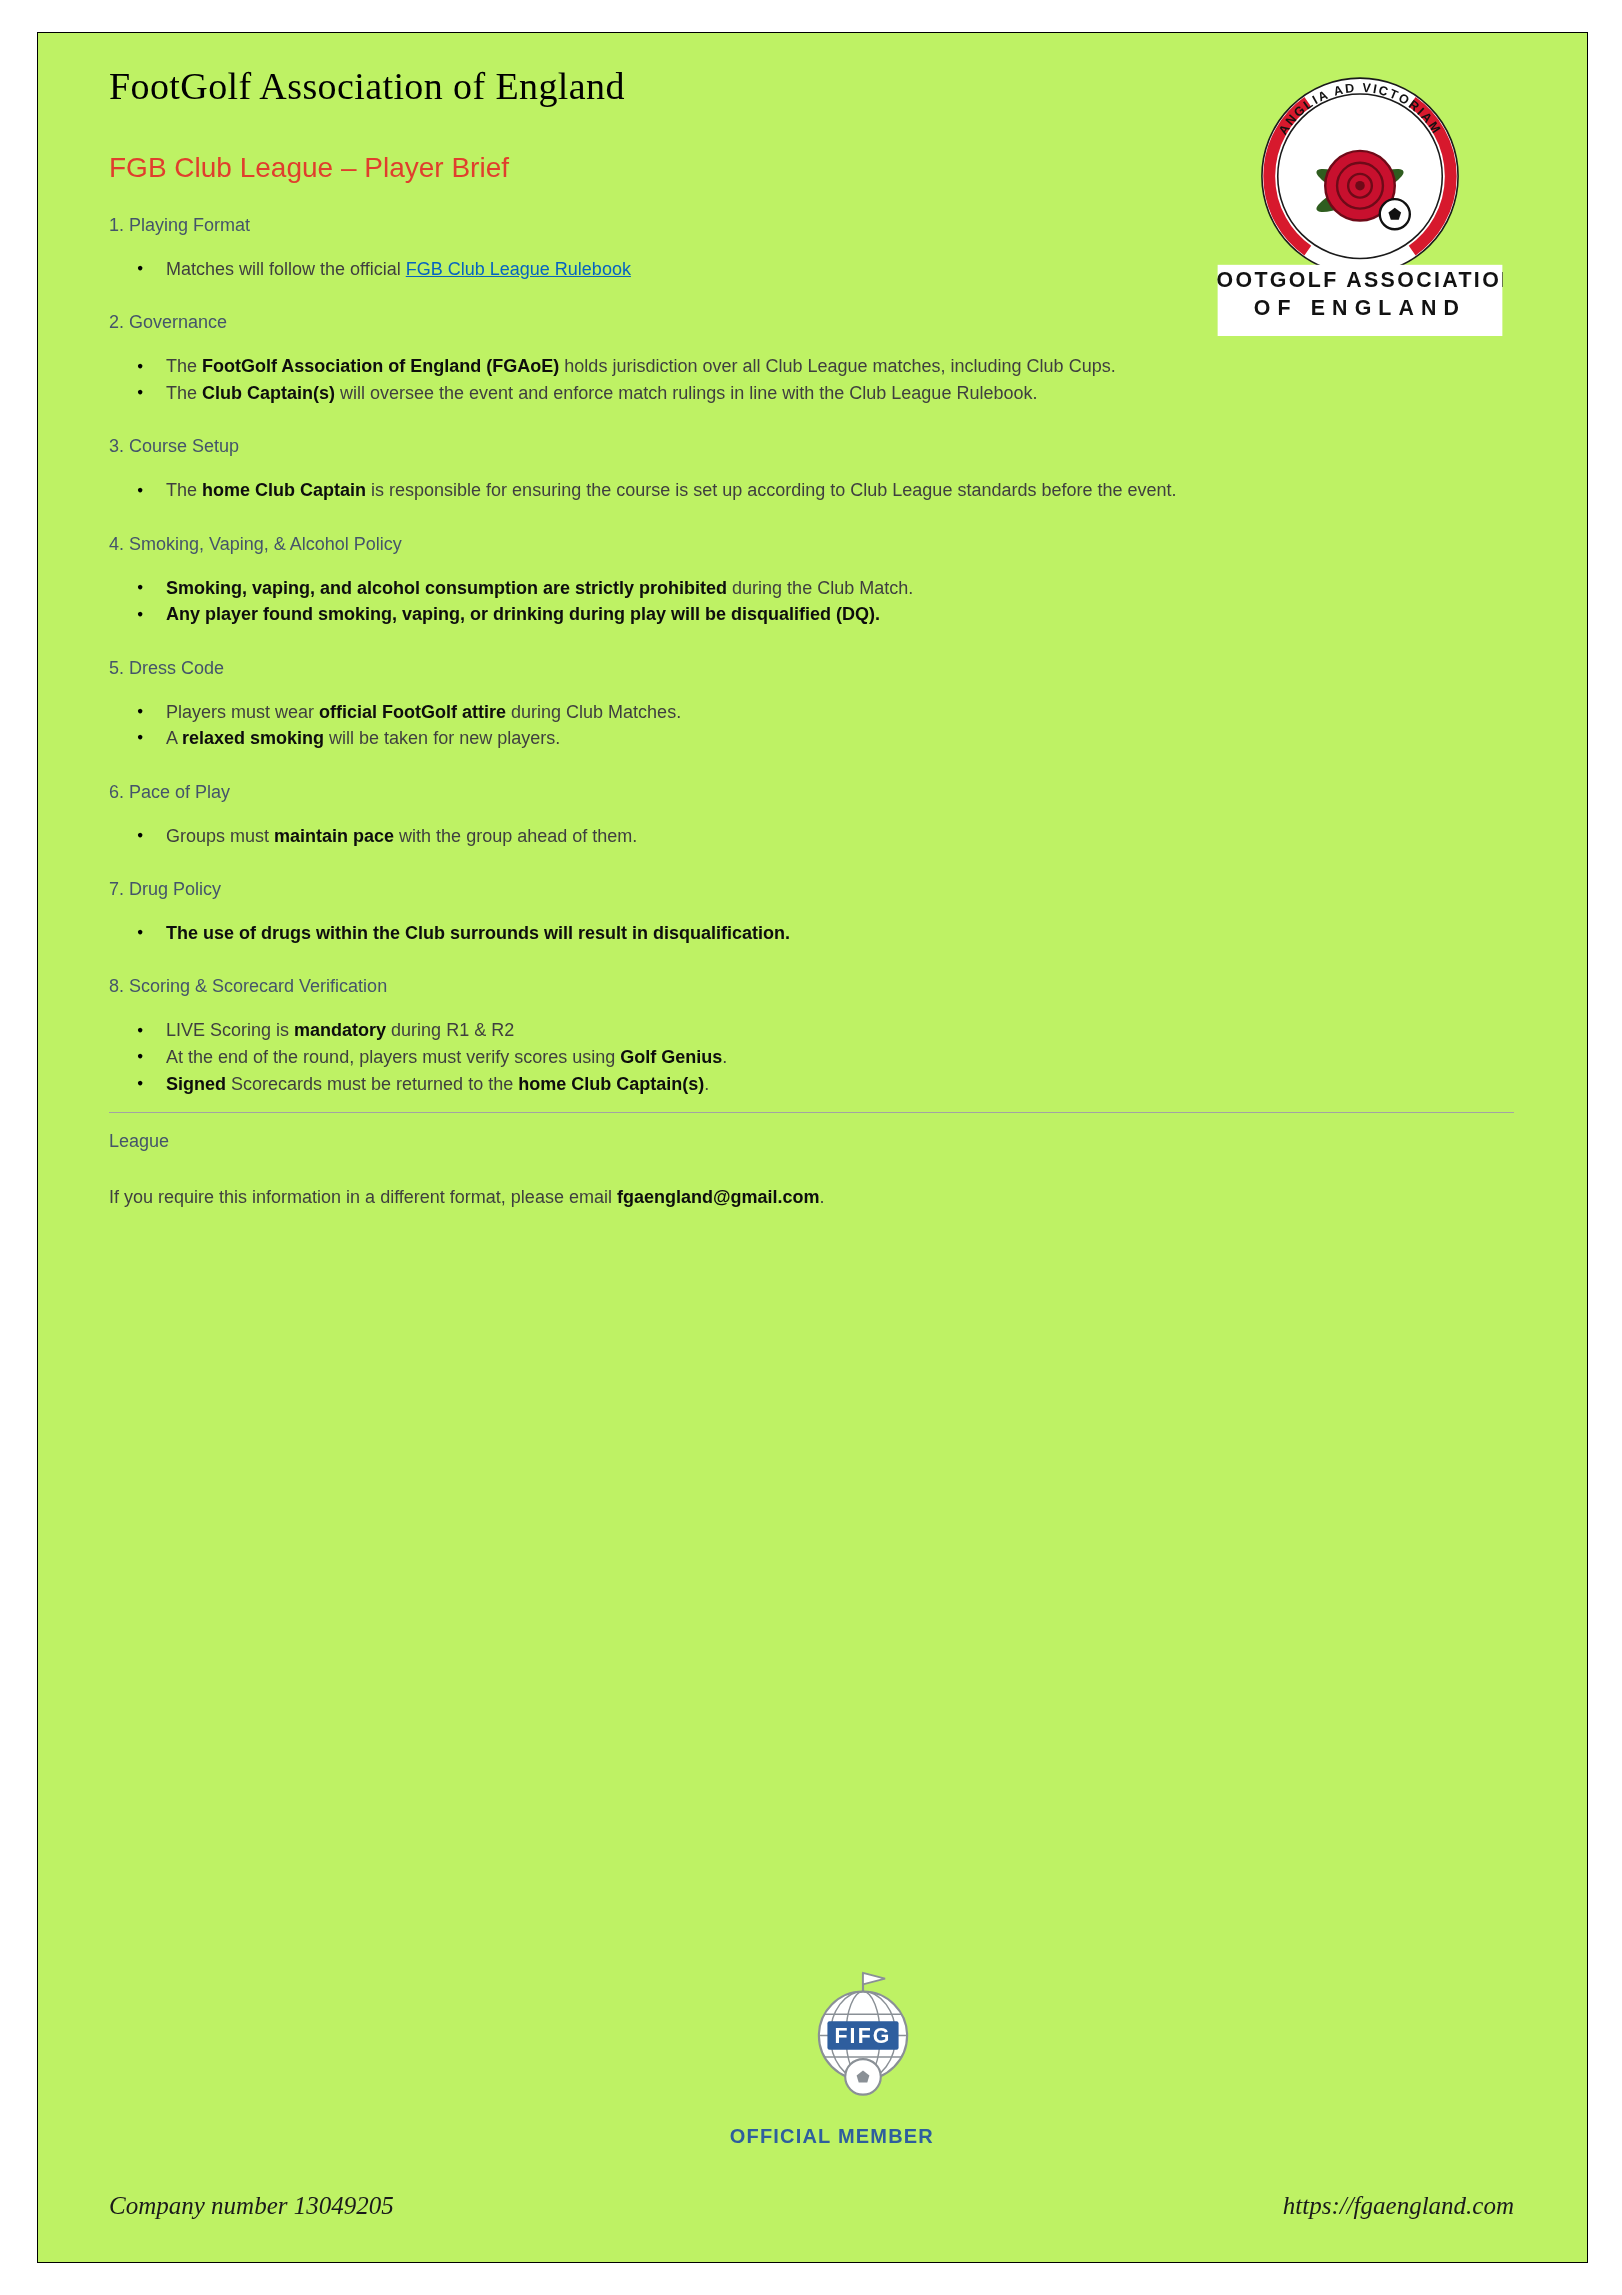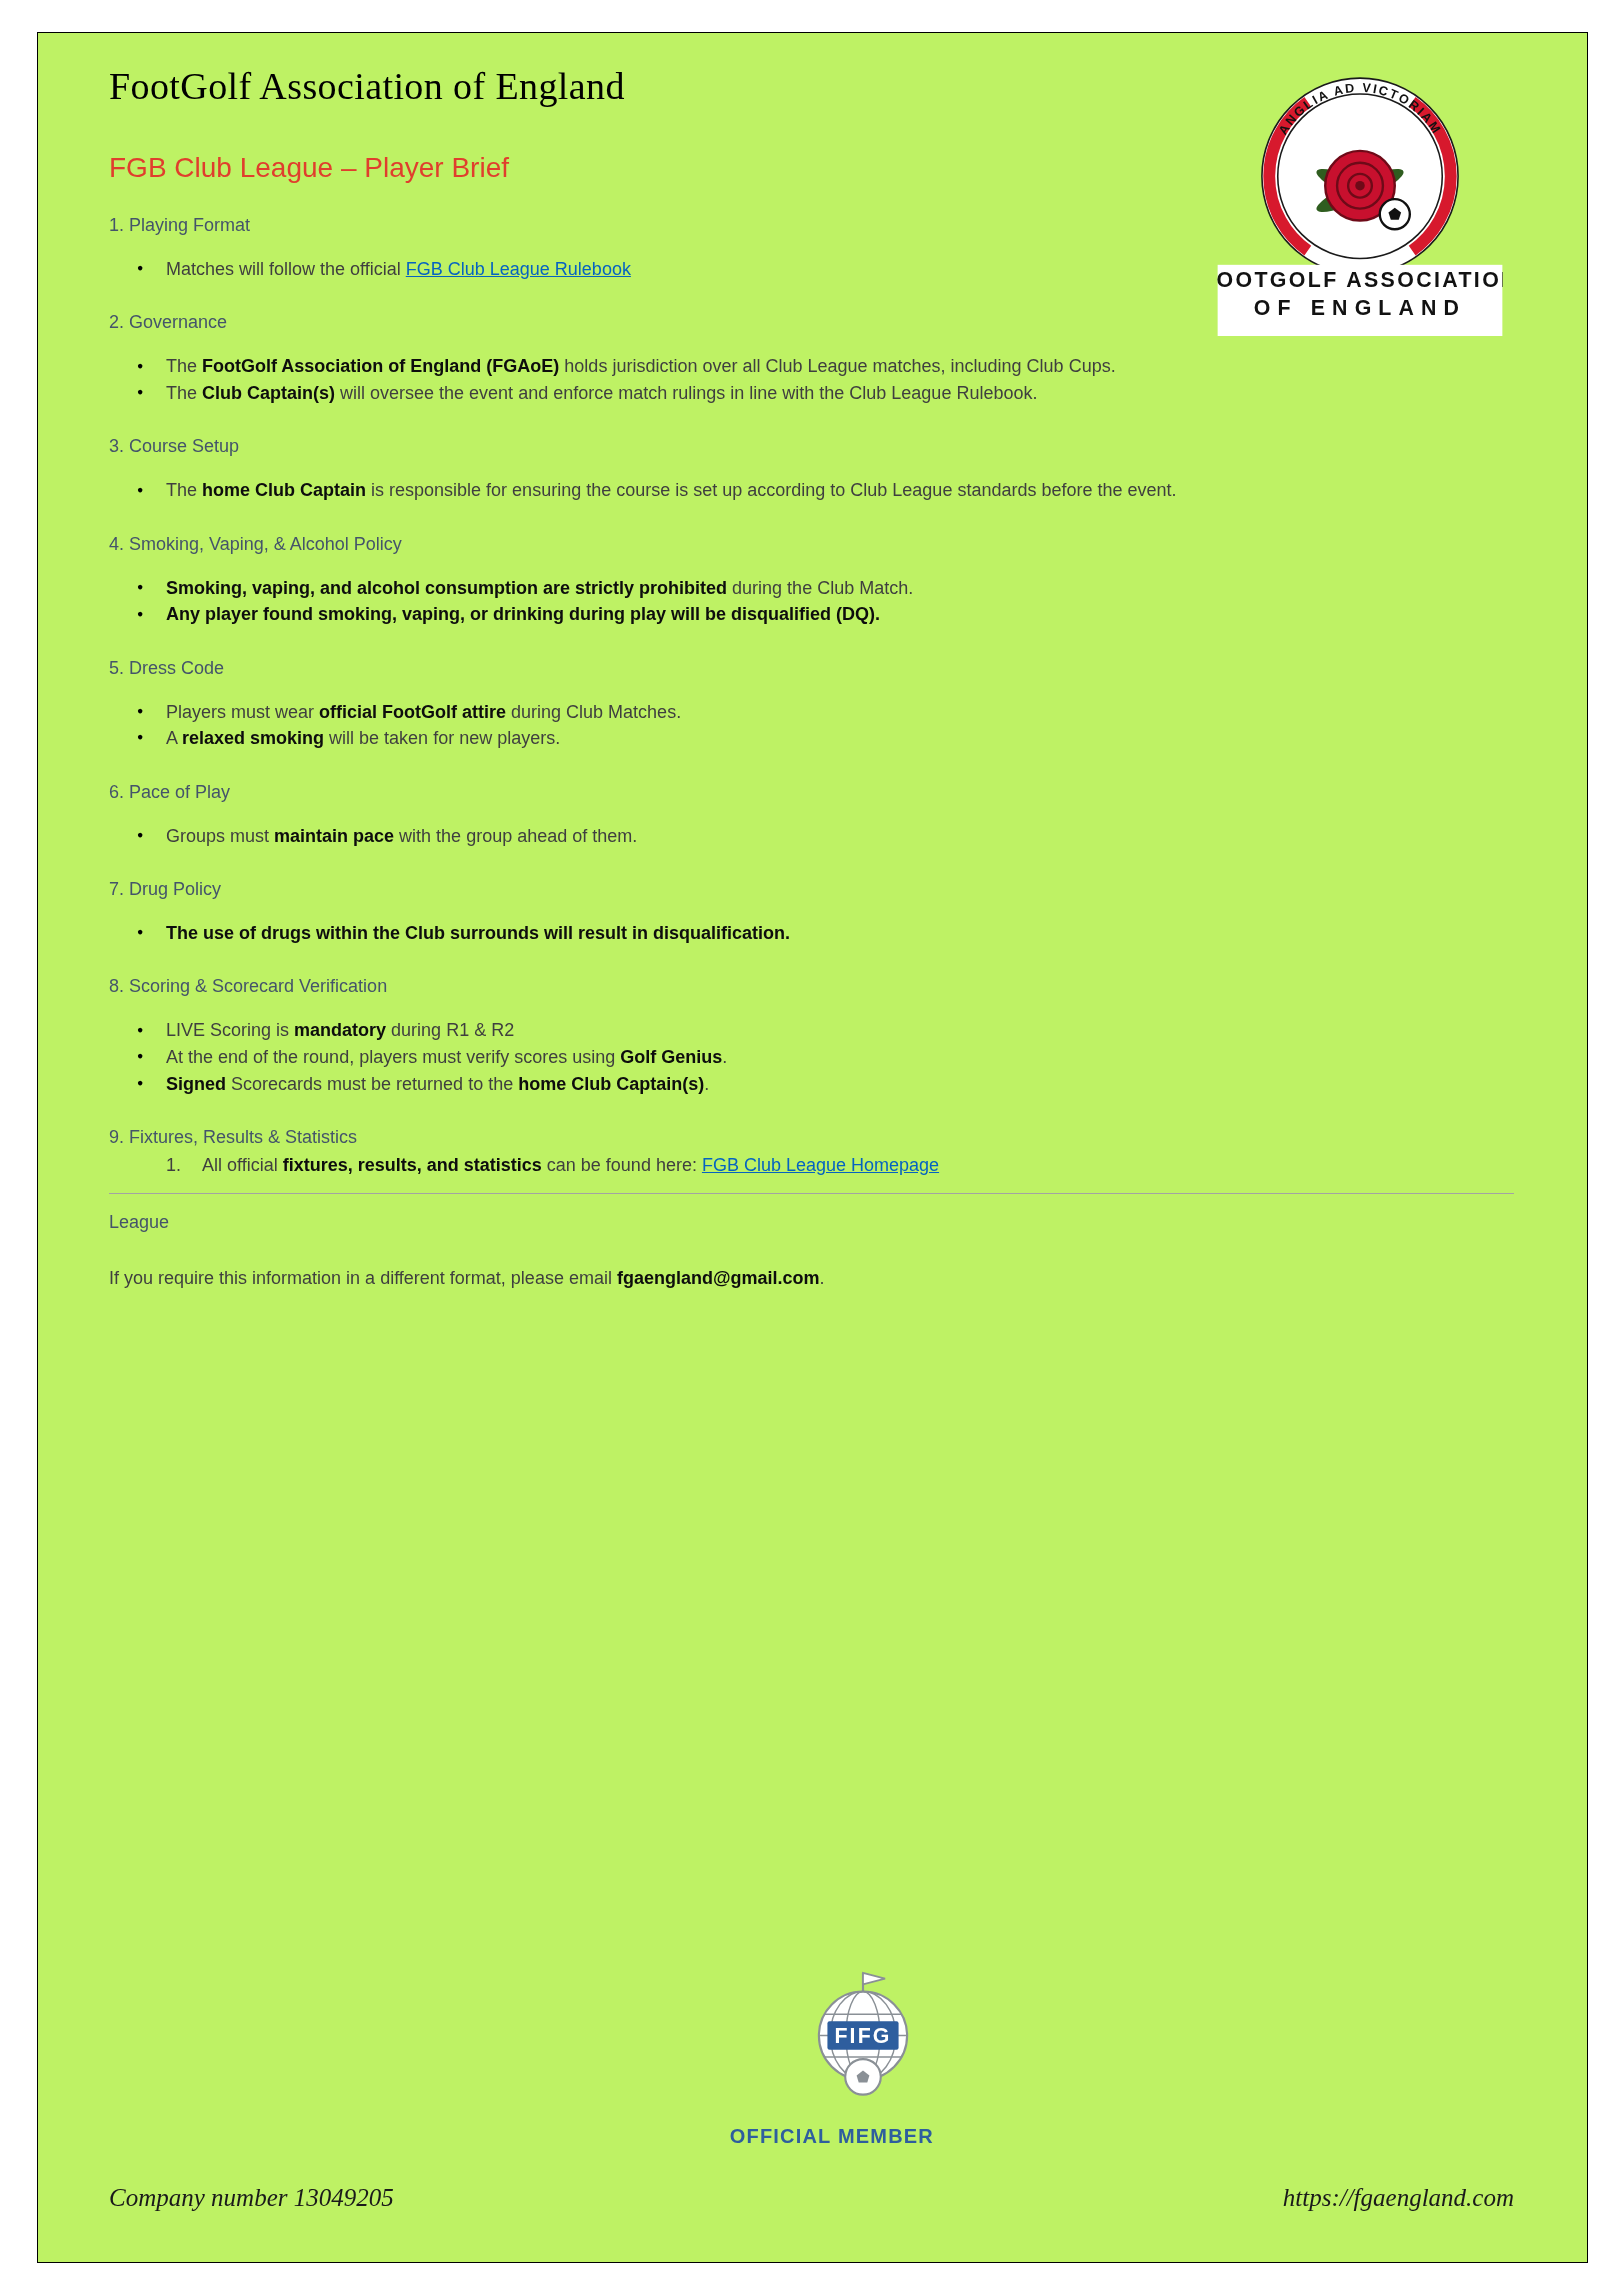--- a/index.html
+++ b/index.html
@@ -39,21 +39,21 @@
   p.contact{margin:34px 0 0;font-size:18px;line-height:1.3;}
   .badge{position:absolute;top:42px;right:84px;width:286px;height:261px;}
   .fifg{
     position:absolute;left:50%;bottom:114px;transform:translateX(-50%);
     text-align:right;width:243px;
   }
   .fifg-label{
     margin-top:11px;font-size:20px;font-weight:700;color:#2E5E9E;letter-spacing:1.2px;
   }
   footer.pfoot{
-    position:absolute;left:71px;right:73px;bottom:50px;
+    position:absolute;left:71px;right:73px;bottom:42px;
     display:flex;justify-content:space-between;align-items:baseline;
     font-family:"Liberation Serif",serif;font-style:italic;font-size:25px;color:#1a1a1a;
   }
 </style>
 </head>
 <body>
 
 <div class="page">
   <div class="content">
 
@@ -139,26 +139,20 @@
           </ul>
         </section>
         <section>
           <h3 class="sec">8. Scoring &amp; Scorecard Verification</h3>
           <ul class="blist">
             <li><span>LIVE Scoring is </span><span class="b">mandatory</span><span> during R1 &amp; R2</span></li>
             <li><span>At the end of the round, players must verify scores using </span><span class="b">Golf Genius</span><span>.</span></li>
             <li><span class="b">Signed</span><span> Scorecards must be returned to the </span><span class="b">home Club Captain(s)</span><span>.</span></li>
           </ul>
         </section>
-        <section>
-          <h3 class="sec">9. Fixtures, Results &amp; Statistics</h3>
-          <ol class="nlist">
-            <li data-marker="1."><span>All official </span><span class="b">fixtures, results, and statistics</span><span> can be found here: </span><a class="inline-link" href="#">FGB Club League Homepage</a></li>
-          </ol>
-        </section>
       </div>
 
     <hr class="divider">
 
     <h3 class="sec contact-head">League</h3>
     <p class="contact" id="contact-para"><span>If you require this information in a different format, please email </span><span class="b">fgaengland@gmail.com</span><span>.</span></p>
   </div>
 
   <div class="fifg">
     <svg viewBox="0 0 200 208" width="143" height="148">

